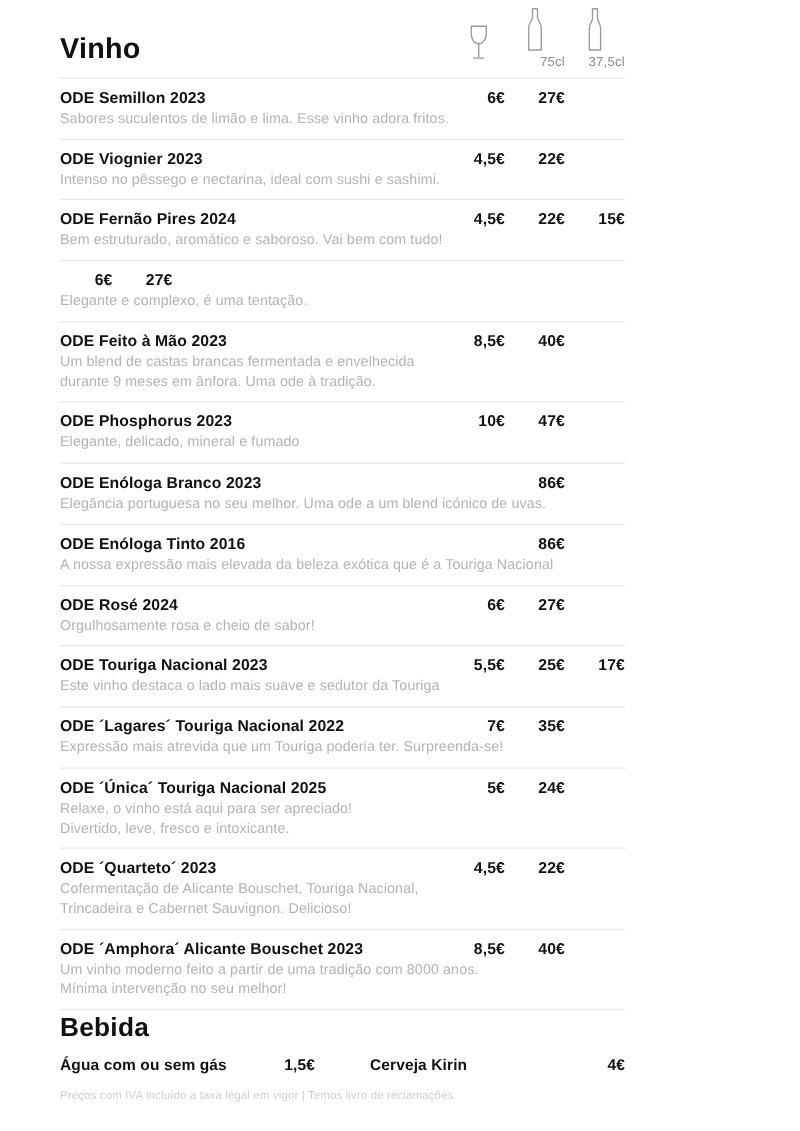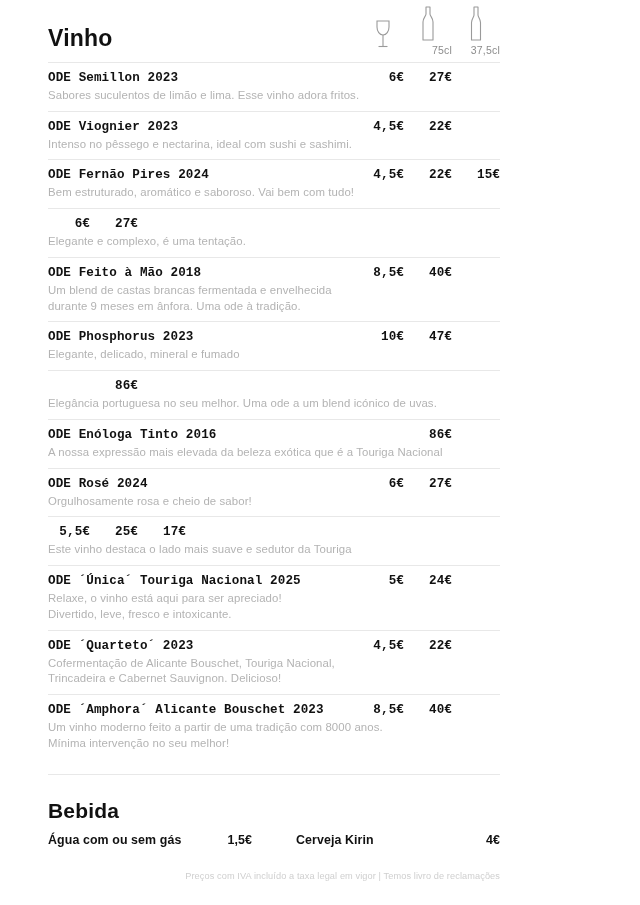--- a/index.html
+++ b/index.html
@@ -62,21 +62,20 @@
 
   
   .wine-list { margin-top: 2px; }
   .wine-item {
     border-top: 1px solid #e8e8e8;
     padding: 8px 0 7px 0;
   }
   .wine-row {
     display: flex;
     align-items: center;
-    font-family: Liberation Mono, monospace;
   }
   .wine-name {
     flex: 1 1 auto;
     font-size: 12.6px;
     font-weight: 700;
     letter-spacing: 0.1px;
     color: #111111;
     white-space: nowrap;
   }
   .prices {
@@ -98,23 +97,22 @@
     font-size: 11.4px;
     line-height: 1.38;
     color: #b3b3b3;
     letter-spacing: 0.1px;
     font-weight: 400;
   }
   .wine-desc .ln { display: block; }
 
   
   .bebida-head {
-    margin-top: 16px;
     border-top: 1px solid #e8e8e8;
-    padding-top: 24px;
+    padding-top: 3px;
   }
   .bebida-title {
     font-size: 21px;
     font-weight: 600;
     color: #111111;
     letter-spacing: 0.2px;
   }
   .bebida-cols {
     display: flex;
     margin-top: 8px;
@@ -133,21 +131,21 @@
   }
   .bname { white-space: nowrap; }
   .bprice { white-space: nowrap; text-align: right; }
 
   
   .footer {
     position: absolute;
     left: 48px;
     right: 48px;
     bottom: 22px;
-    text-align: right;
+    text-align: left;
     color: #cfcfcf;
     font-size: 9.2px;
     line-height: 1.55;
     letter-spacing: 0.1px;
   }
   .footer .ln { display: block; }
 </style>
 </head>
 <body>
 
@@ -240,21 +238,21 @@
           <div class="pcell"></div>
         </div>
       </div>
       <div class="wine-desc">
         <span class="ln">Elegante e complexo, é uma tentação.</span>
       </div>
     </div>
 
     <div class="wine-item">
       <div class="wine-row">
-        <div class="wine-name">ODE Feito à Mão 2018</div>
+        <div class="wine-name">ODE Feito à Mão 2023</div>
         <div class="prices">
           <div class="pcell glass">8,5€</div>
           <div class="pcell">40€</div>
           <div class="pcell"></div>
         </div>
       </div>
       <div class="wine-desc">
         <span class="ln">Um blend de castas brancas fermentada e envelhecida</span>
         <span class="ln">durante 9 meses em ânfora. Uma ode à tradição.</span>
       </div>
@@ -269,20 +267,21 @@
           <div class="pcell"></div>
         </div>
       </div>
       <div class="wine-desc">
         <span class="ln">Elegante, delicado, mineral e fumado</span>
       </div>
     </div>
 
     <div class="wine-item">
       <div class="wine-row">
+        <div class="wine-name">ODE Enóloga Branco 2023</div>
         <div class="prices">
           <div class="pcell glass"></div>
           <div class="pcell">86€</div>
           <div class="pcell"></div>
         </div>
       </div>
       <div class="wine-desc">
         <span class="ln">Elegância portuguesa no seu melhor. Uma ode a um blend icónico de uvas.</span>
       </div>
     </div>
@@ -310,31 +309,45 @@
           <div class="pcell"></div>
         </div>
       </div>
       <div class="wine-desc">
         <span class="ln">Orgulhosamente rosa e cheio de sabor!</span>
       </div>
     </div>
 
     <div class="wine-item">
       <div class="wine-row">
+        <div class="wine-name">ODE Touriga Nacional 2023</div>
         <div class="prices">
           <div class="pcell glass">5,5€</div>
           <div class="pcell">25€</div>
           <div class="pcell">17€</div>
         </div>
       </div>
       <div class="wine-desc">
         <span class="ln">Este vinho destaca o lado mais suave e sedutor da Touriga</span>
       </div>
     </div>
 
+    <div class="wine-item">
+      <div class="wine-row">
+        <div class="wine-name">ODE ´Lagares´ Touriga Nacional 2022</div>
+        <div class="prices">
+          <div class="pcell glass">7€</div>
+          <div class="pcell">35€</div>
+          <div class="pcell"></div>
+        </div>
+      </div>
+      <div class="wine-desc">
+        <span class="ln">Expressão mais atrevida que um Touriga poderia ter. Surpreenda-se!</span>
+      </div>
+    </div>
 
     <div class="wine-item">
       <div class="wine-row">
         <div class="wine-name">ODE ´Única´ Touriga Nacional 2025</div>
         <div class="prices">
           <div class="pcell glass">5€</div>
           <div class="pcell">24€</div>
           <div class="pcell"></div>
         </div>
       </div>

